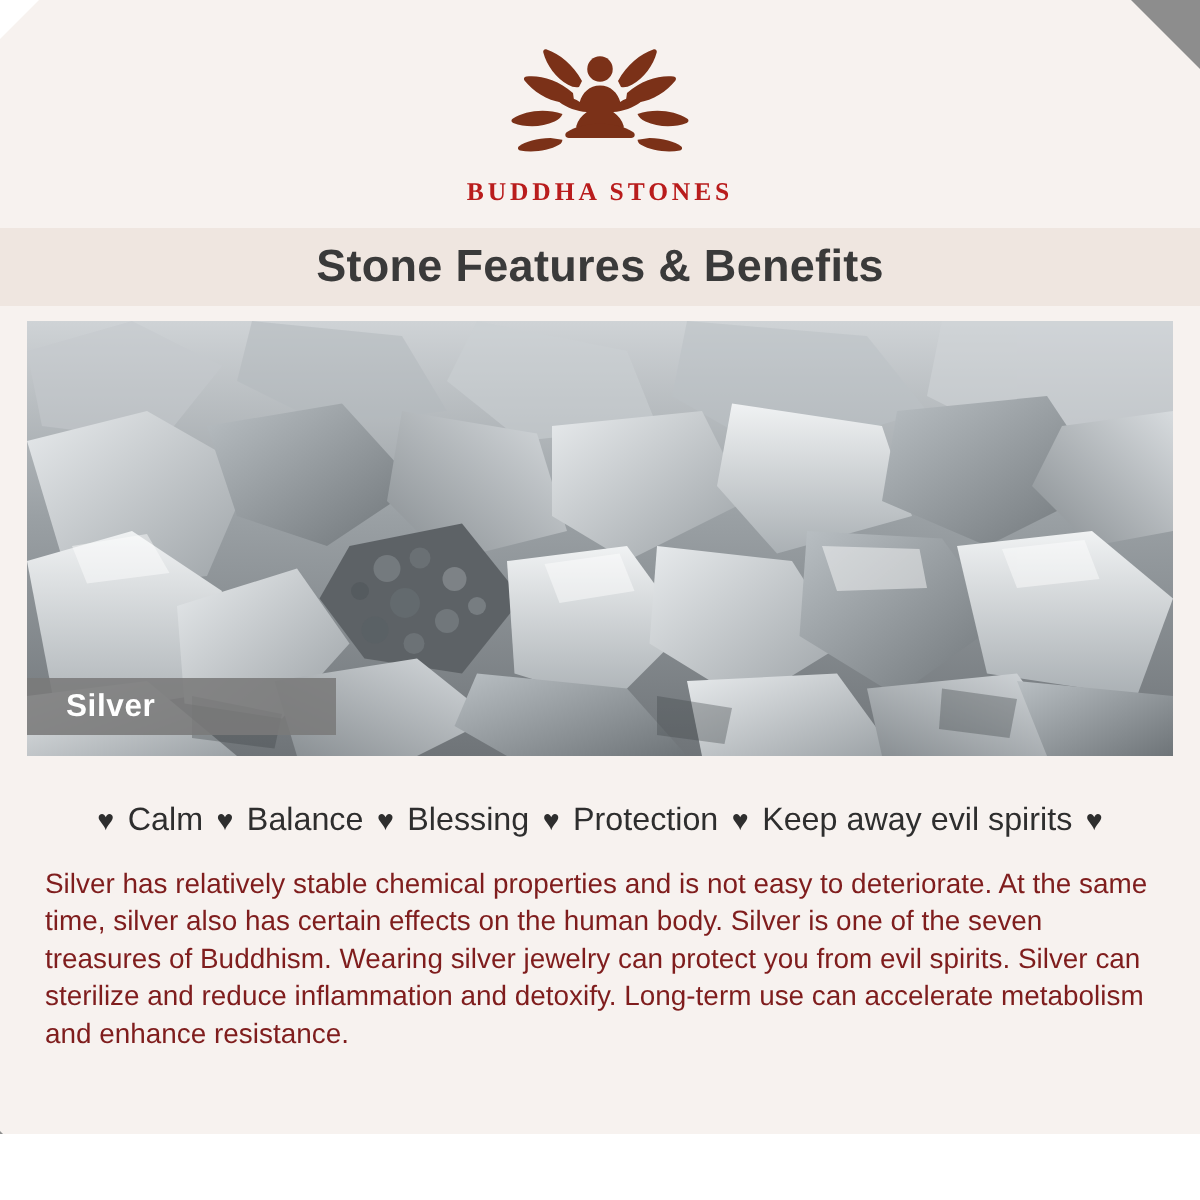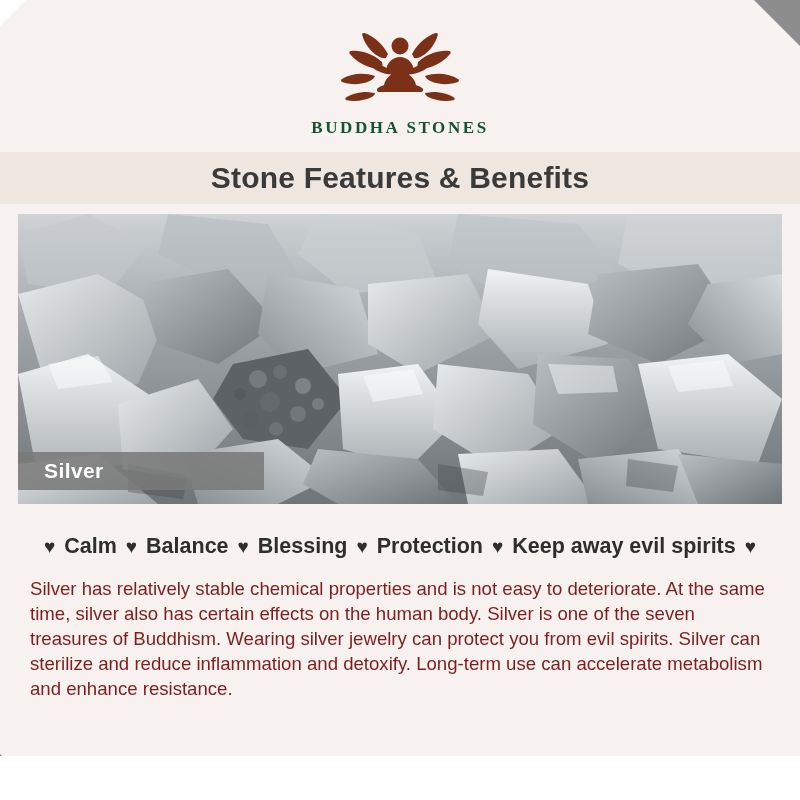--- a/index.html
+++ b/index.html
@@ -93,21 +93,21 @@
   }
   .logo {
     display: block;
     margin: 0 auto;
   }
   .brand-name {
     margin-top: 4px;
     font-size: 17px;
     letter-spacing: 2.6px;
     font-weight: bold;
-    color: #14532d;
+    color: #b91c1c;
     font-family: "Liberation Serif", serif;
   }
 
   
   .title-band {
     position: relative;
     z-index: 10;
     margin: 14px 0 0 0;
     height: 52px;
     background: #efe6e0;
@@ -141,38 +141,37 @@
   .hero-label {
     position: absolute;
     left: 0;
     bottom: 14px;
     min-width: 180px;
     height: 38px;
     background: rgba(122,122,122,0.88);
     display: flex;
     align-items: center;
     padding-left: 26px;
-    padding-right: 40px;
     z-index: 12;
   }
   .hero-label span {
     color: #ffffff;
     font-size: 21px;
     font-weight: bold;
     letter-spacing: 0.4px;
   }
 
   
   .benefits {
     position: relative;
     z-index: 10;
     margin: 30px 18px 0 18px;
     text-align: center;
     font-size: 21.5px;
-    font-weight: bold;
+    font-weight: normal;
     color: #2e2e2e;
     white-space: nowrap;
   }
   .benefits .hsym {
     color: #2e2e2e;
     font-size: 19px;
     padding: 0 3px;
   }
 
   

